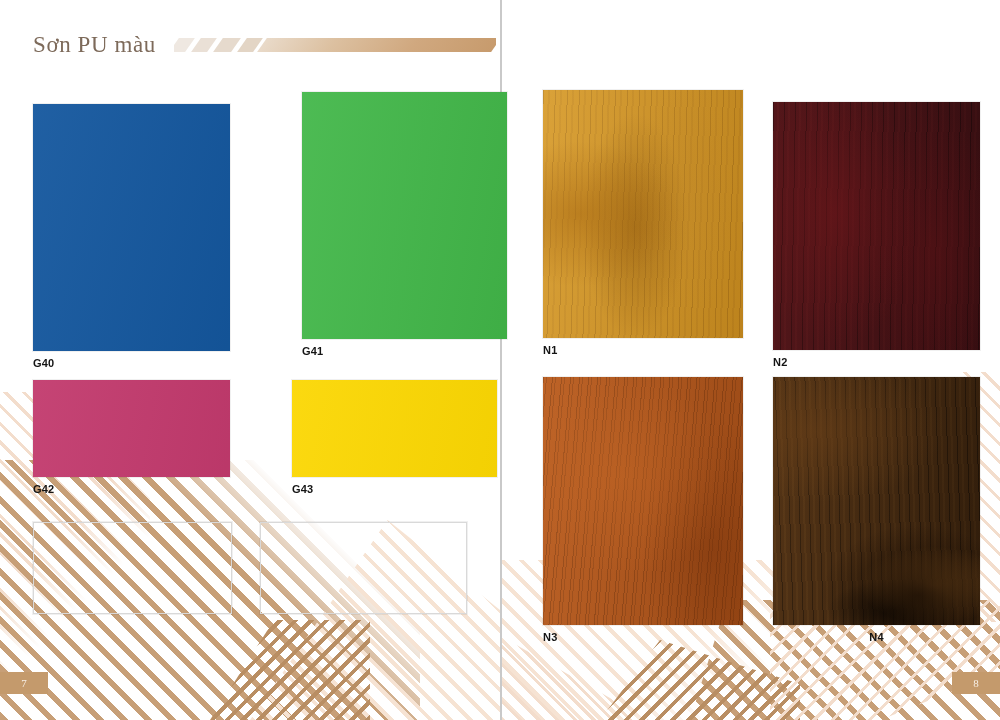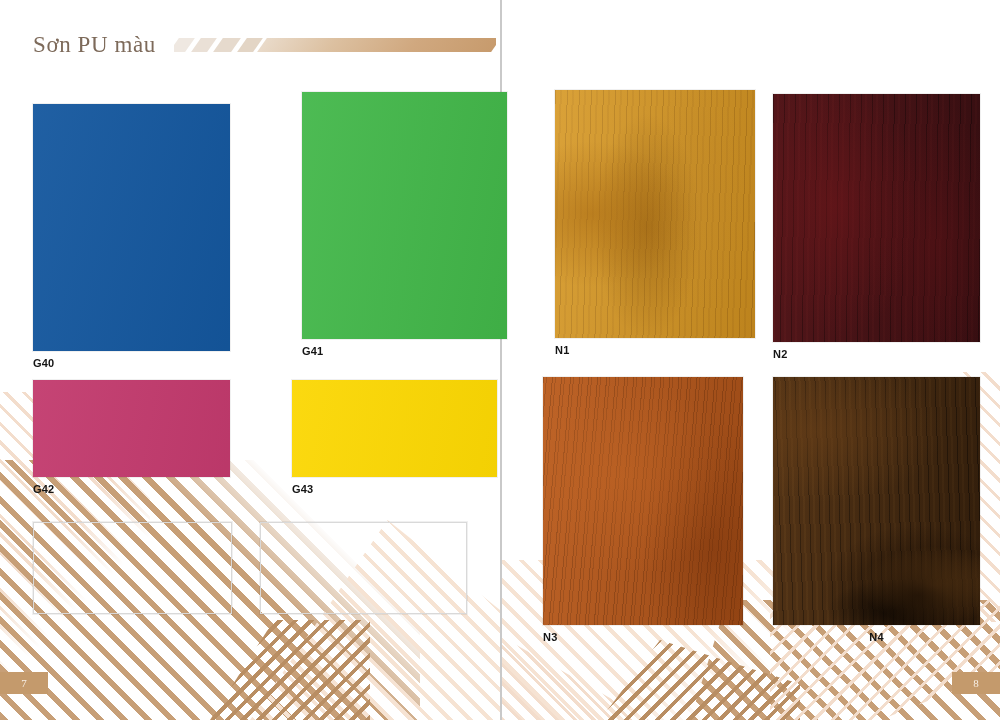--- a/index.html
+++ b/index.html
@@ -178,22 +178,22 @@
     background-image:linear-gradient(100deg,rgba(255,255,255,.05) 0%,rgba(0,0,0,.04) 100%);}
   #sw-G43{left:227px;top:288px;width:205px;margin-left:32px;}
   #sw-G43 .swatch{height:97px;background:#fbd703;
     background-image:linear-gradient(100deg,rgba(255,255,255,.05) 0%,rgba(0,0,0,.03) 100%);}
   #sw-ph1{left:0px;  top:430px;width:197px;}
   #sw-ph1 .swatch{height:90px;}
   #sw-ph2{left:227px;top:430px;width:205px;}
   #sw-ph2 .swatch{height:90px;}
 
   
-  #sw-N1{left:12px;  top:0px;  width:200px;}
-  #sw-N2{left:230px;top:4px;  width:207px;}
+  #sw-N1{left:0px;  top:0px;  width:200px;}
+  #sw-N2{left:230px;top:12px;  width:207px;}
   #sw-N3{left:0px;  top:287px;width:200px;}
   #sw-N4{left:230px;top:287px;width:207px;text-align:center;}
   #sw-N1 .swatch,#sw-N2 .swatch,#sw-N3 .swatch,#sw-N4 .swatch{height:248px;}
 
   .wood{position:relative;overflow:hidden;}
   .wood::before,.wood::after{content:"";position:absolute;inset:0;}
 
   
   .wood-n1{background:#d29422;}
   .wood-n1::before{

